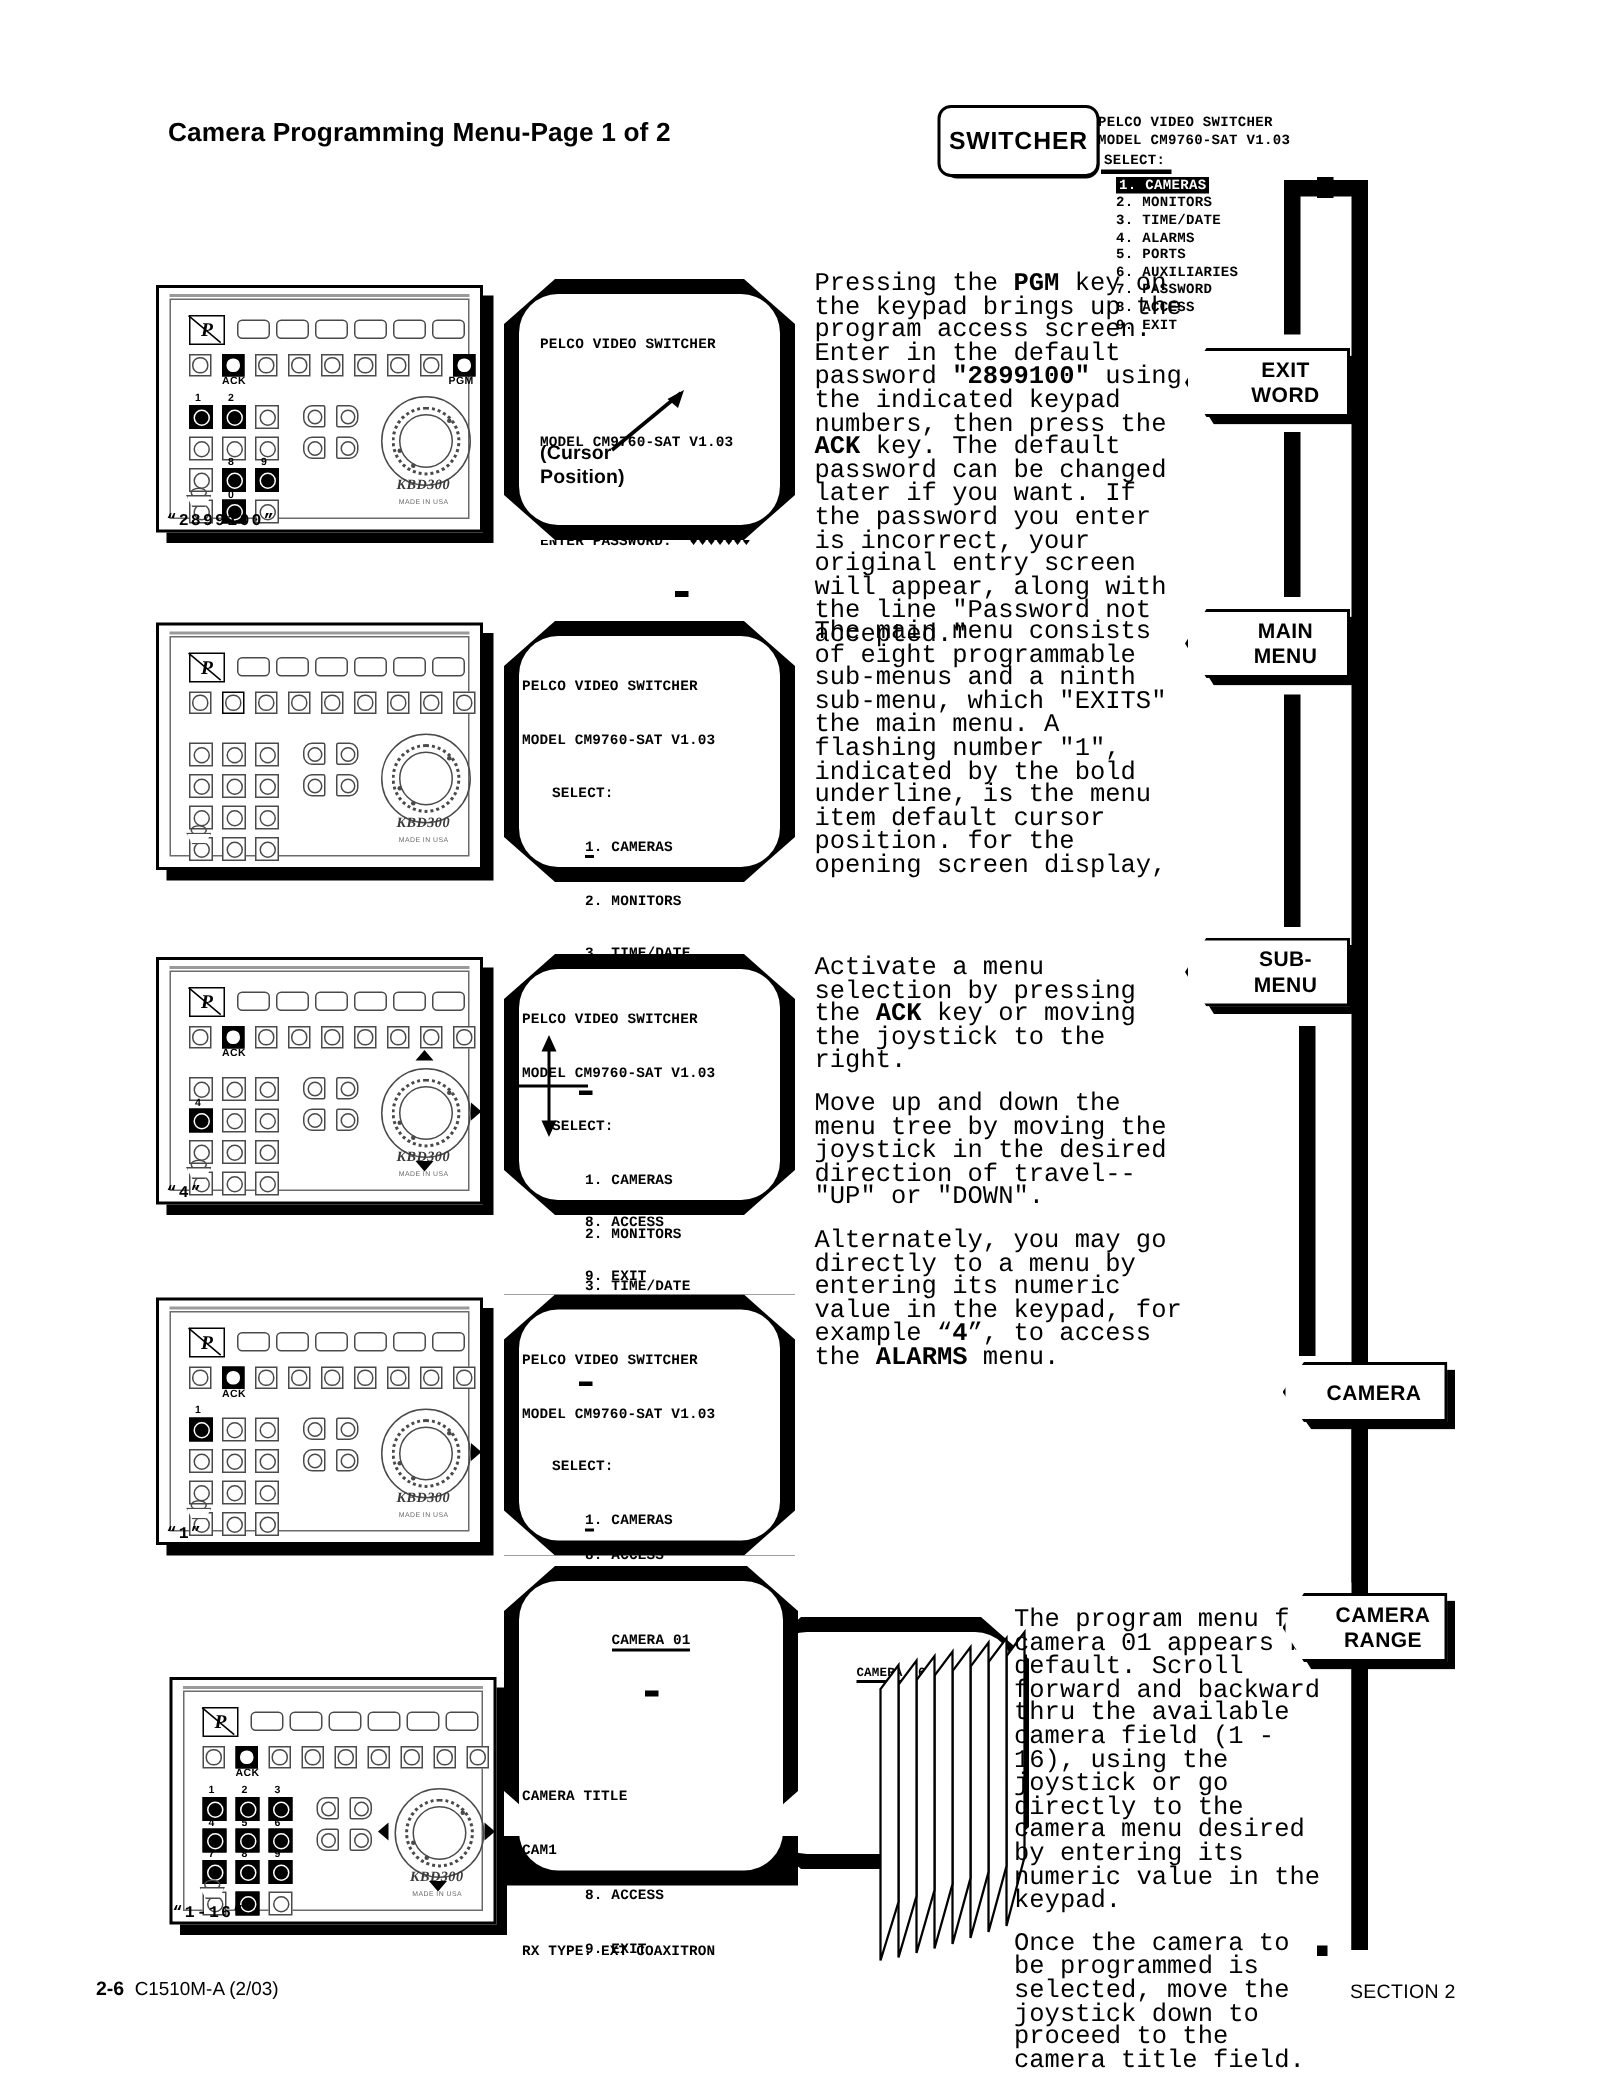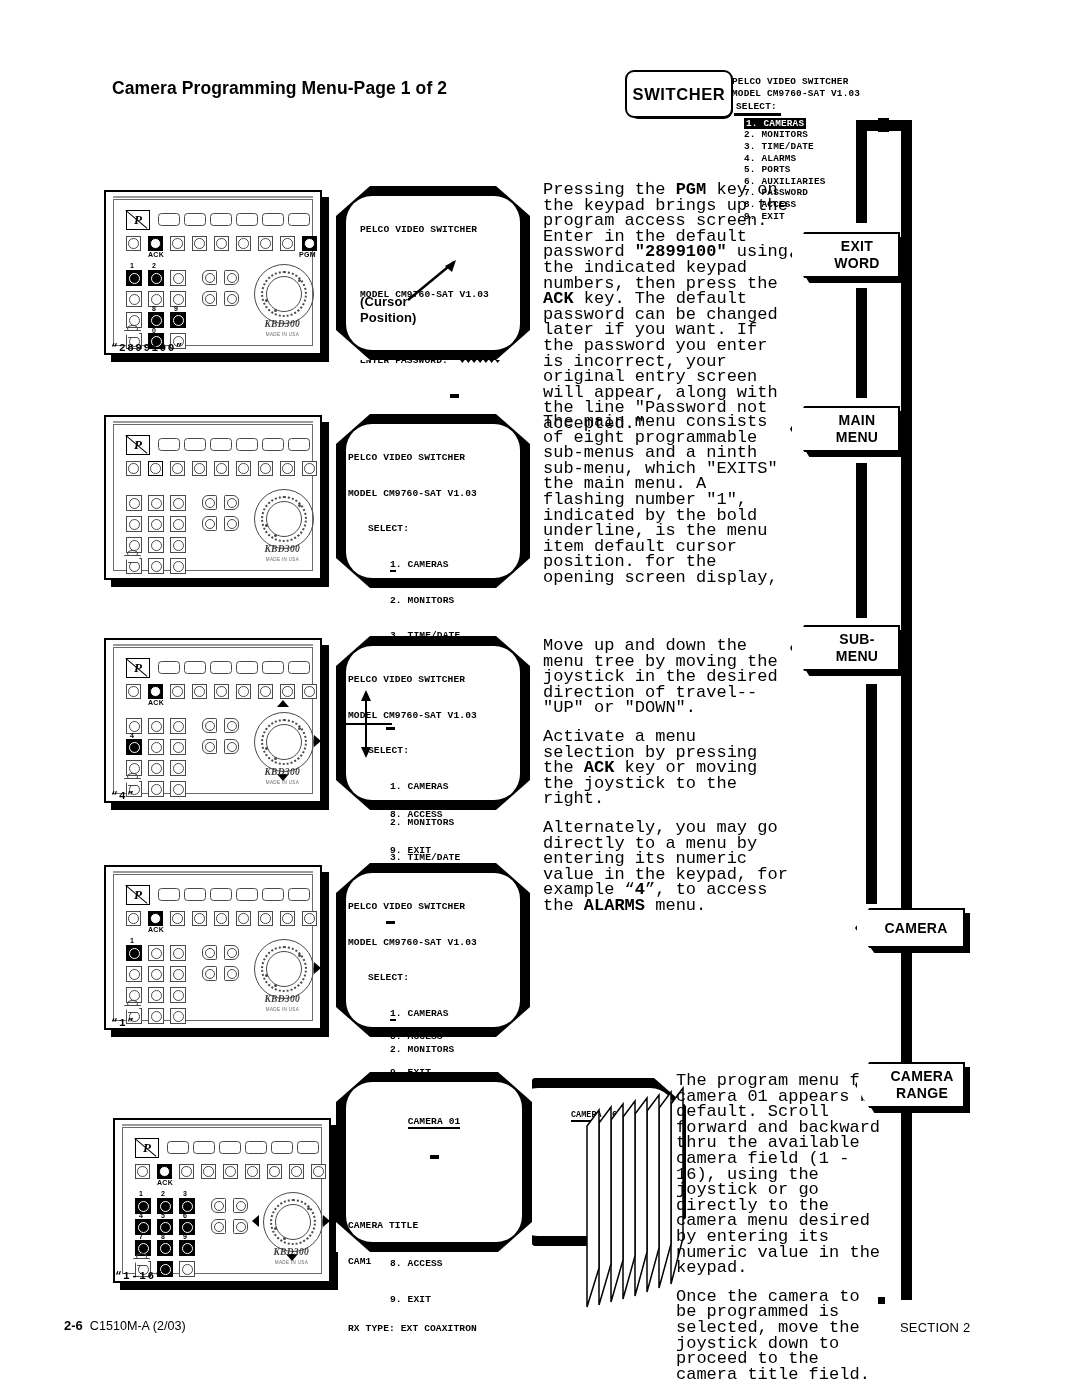--- a/index.html
+++ b/index.html
@@ -589,22 +589,22 @@
     </div>
     <svg style="position:absolute;left:0;top:0;" width="194" height="174">
       <polygon points="0,0 34,0 0,30" fill="#fff"></polygon>
         <polygon points="194,0 160,0 194,30" fill="#fff"></polygon>
       <polygon points="0,174 34,174 0,144" fill="#fff"></polygon>
         <polygon points="194,174 160,174 194,144" fill="#fff"></polygon>
     </svg>
   </div>
 
   <div class="copy" style="left:543px;top:638px;width:252px;">
+    <p>Activate a menu selection by pressing the <b>ACK</b> key or moving the joystick to the right.</p>
     <p>Move up and down the menu tree by moving the joystick in the desired direction of travel--"UP" or "DOWN".</p>
-    <p>Activate a menu selection by pressing the <b>ACK</b> key or moving the joystick to the right.</p>
     <p>Alternately, you may go directly to a menu by entering its numeric value in the keypad, for example “<b>4</b>”, to access the <b>ALARMS</b> menu.</p>
   </div>
 
   <div class="kbd-wrap" style="left:104px;top:865px;width:218px;height:165px;">
     <div class="kbd-shadow"></div>
     <div class="kbd">
       <div class="kbd-top-rule"></div>
       <div class="kbd-inner">
         <div class="plogo" style="left:12px;top:10px;">P</div>
         <div class="wkey" style="left:44px;top:13px;"></div>
@@ -871,21 +871,21 @@
       <polygon points="176,14 176,166 164,210 164,30"></polygon>
       <polygon points="164,17 164,170 152,214 152,33"></polygon>
       <polygon points="152,20 152,174 140,218 140,36"></polygon>
       <polygon points="140,23 140,178 128,221 128,39"></polygon>
       <polygon points="128,26 128,182 116,224 116,42"></polygon>
       <polygon points="116,29 116,186 104,227 104,45"></polygon>
       <polygon points="104,32 104,190 92,229 92,48"></polygon>
     </g>
   </svg>
 
-  <div class="crt" style="left:336px;top:1072px;width:196px;height:180px;z-index:3;">
+  <div class="crt" style="left:336px;top:1044px;width:196px;height:213px;z-index:3;">
     <div class="face"></div>
     <div class="txt" style="padding:20px 12px;">
       <div style="text-align:center;"><span class="ul">CAMERA 01</span></div>
       <div style="text-align:center;margin-top:1px;"><span class="cbar"></span></div>
       <div style="height:8px;"></div>
       <div>CAMERA TITLE</div>
       <div>CAM1</div>
       <div style="height:8px;"></div>
       <div>RX TYPE: EXT COAXITRON</div>
       <div style="height:30px;"></div>

